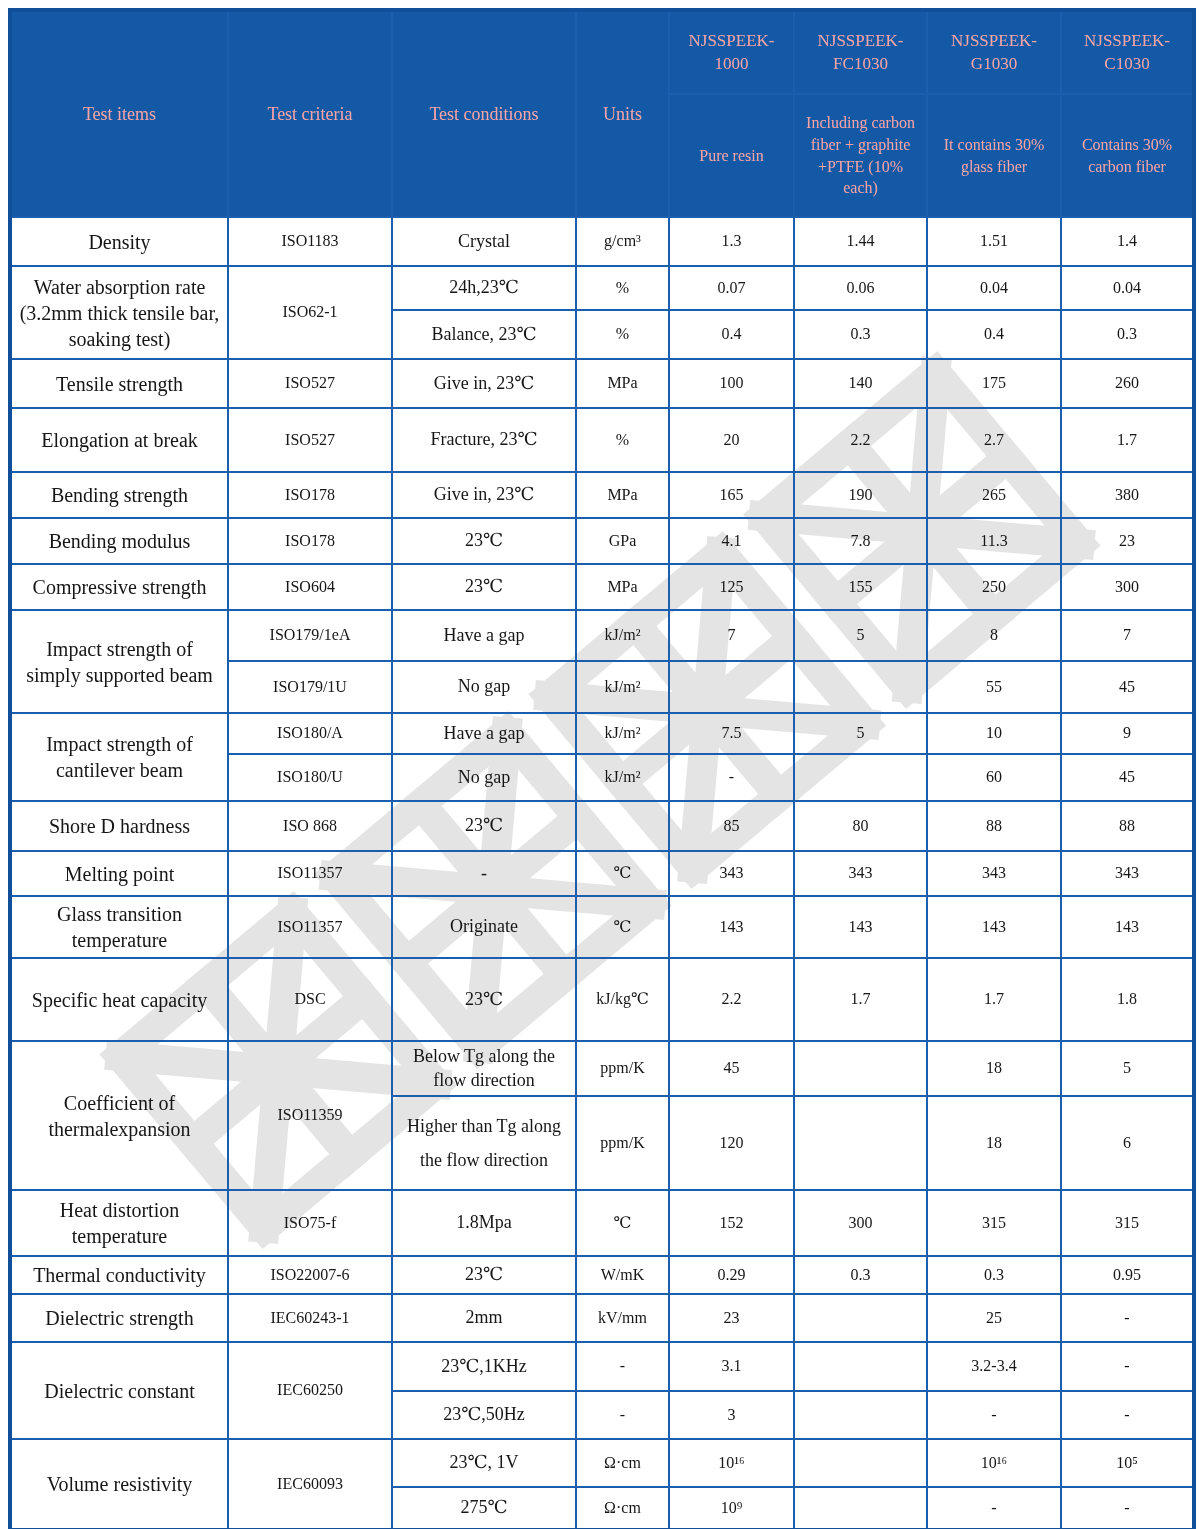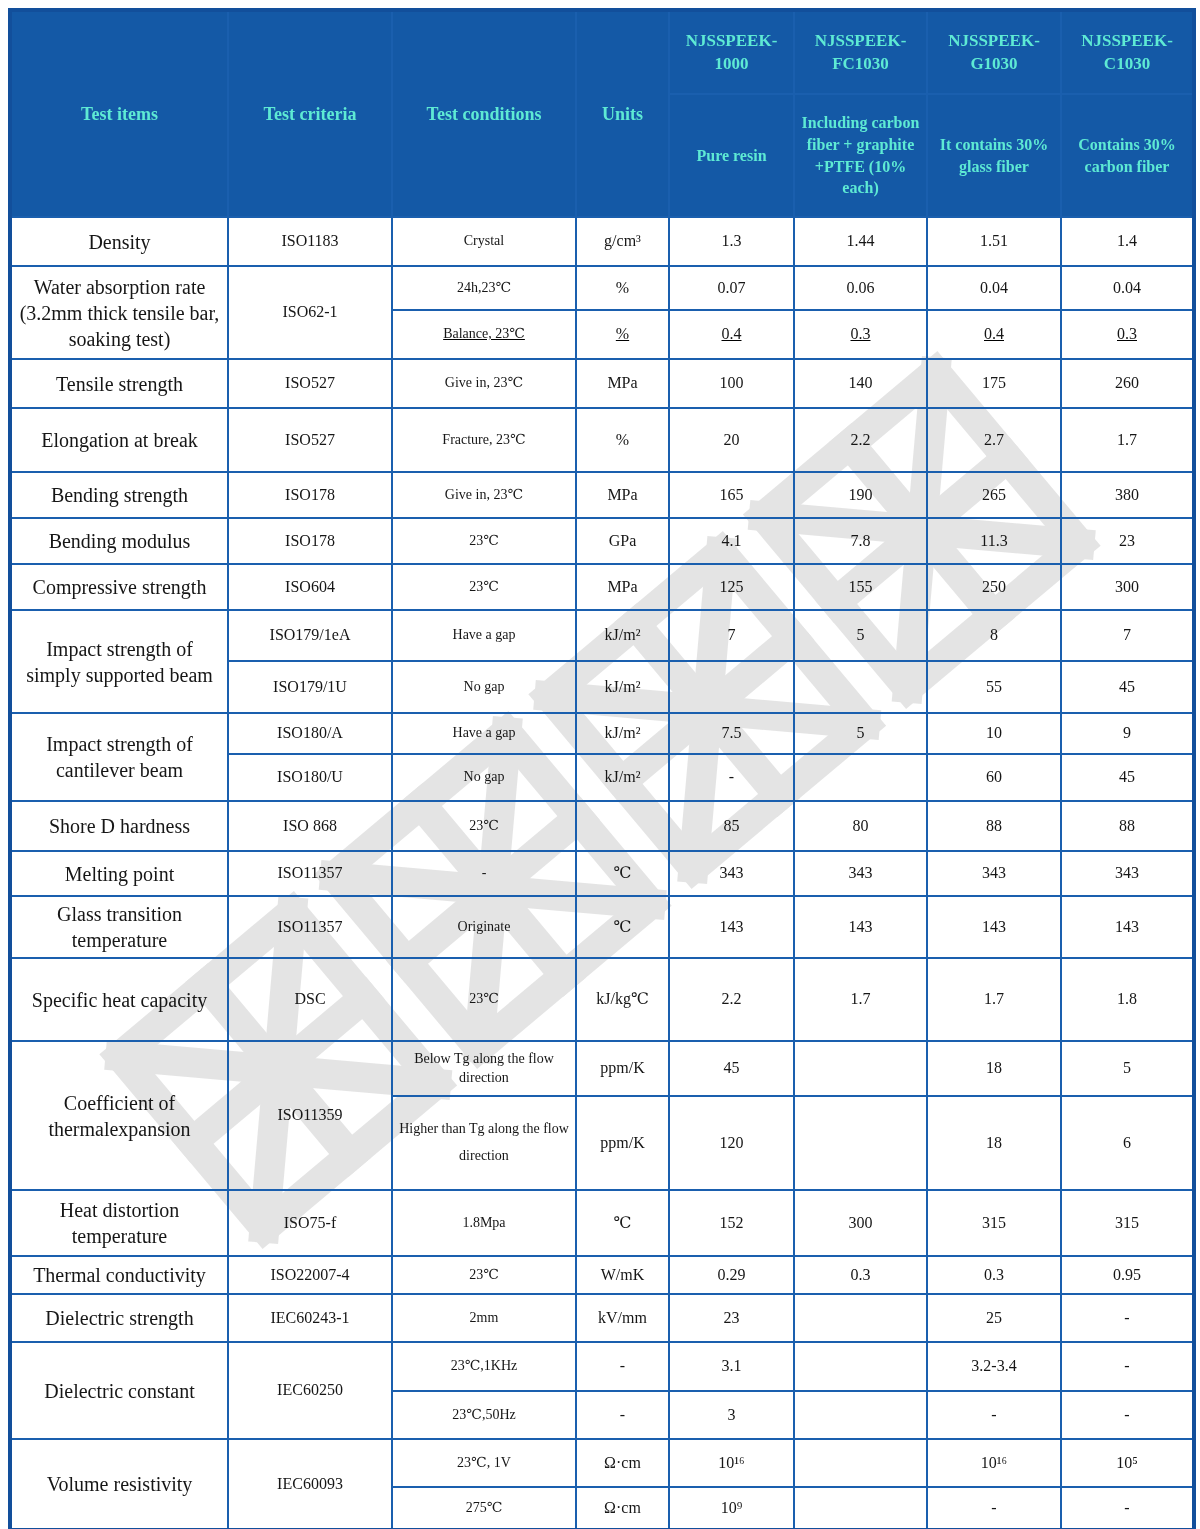--- a/index.html
+++ b/index.html
@@ -12,26 +12,26 @@
     margin:8px;width:1184px;
     border:4px solid #124F9B;border-bottom-width:6px;
     background:transparent;
   }
   th,td{
     border:2px solid #1A5FAE;
     text-align:center;vertical-align:middle;
     padding:2px 5px;box-sizing:border-box;
     overflow:hidden;word-wrap:break-word;
   }
-  th{background:#1459A6;color:#5eead4;font-weight:bold;font-size:17px;line-height:1.35;}
+  th{background:#1459A6;color:#fca5a5;font-weight:normal;font-size:17px;line-height:1.35;}
   th.hleft{font-size:18px;}
   th.hdesc{font-size:16px;}
   td{font-size:16px;color:#161616;background:transparent;line-height:1.3;}
   td.c-item{font-size:20px;}
-  td.c-cond{font-size:14px;}
+  td.c-cond{font-size:18px;}
   td.c-tall{line-height:1.9;}
 </style>
 </head>
 <body>
 
 <div class="page">
 
   <svg class="watermark" width="1200" height="1529" viewBox="0 0 1200 1529" aria-hidden="true">
     <defs>
       <g id="wmchar" fill="none" stroke="#DCDCDC" stroke-width="30" stroke-linecap="square">
@@ -93,21 +93,21 @@
         <tr style="height: 44px;">
           <td rowspan="2" class="c-item">Water absorption rate (3.2mm thick tensile bar, soaking test)</td>
           <td rowspan="2">ISO62-1</td>
           <td class="c-cond">24h,23℃</td>
           <td>%</td>
           <td>0.07</td>
           <td>0.06</td>
           <td>0.04</td>
           <td>0.04</td>
         </tr>
-        <tr style="height: 49px; text-decoration: underline;">
+        <tr style="height: 49px;">
           <td class="c-cond">Balance, 23℃</td>
           <td>%</td>
           <td>0.4</td>
           <td>0.3</td>
           <td>0.4</td>
           <td>0.3</td>
         </tr>
         <tr style="height: 49px;">
           <td class="c-item">Tensile strength</td>
           <td>ISO527</td>
@@ -259,21 +259,21 @@
           <td>ISO75-f</td>
           <td class="c-cond">1.8Mpa</td>
           <td>℃</td>
           <td>152</td>
           <td>300</td>
           <td>315</td>
           <td>315</td>
         </tr>
         <tr style="height: 38px;">
           <td class="c-item">Thermal conductivity</td>
-          <td>ISO22007-4</td>
+          <td>ISO22007-6</td>
           <td class="c-cond">23℃</td>
           <td>W/mK</td>
           <td>0.29</td>
           <td>0.3</td>
           <td>0.3</td>
           <td>0.95</td>
         </tr>
         <tr style="height: 48px;">
           <td class="c-item">Dielectric strength</td>
           <td>IEC60243-1</td>

